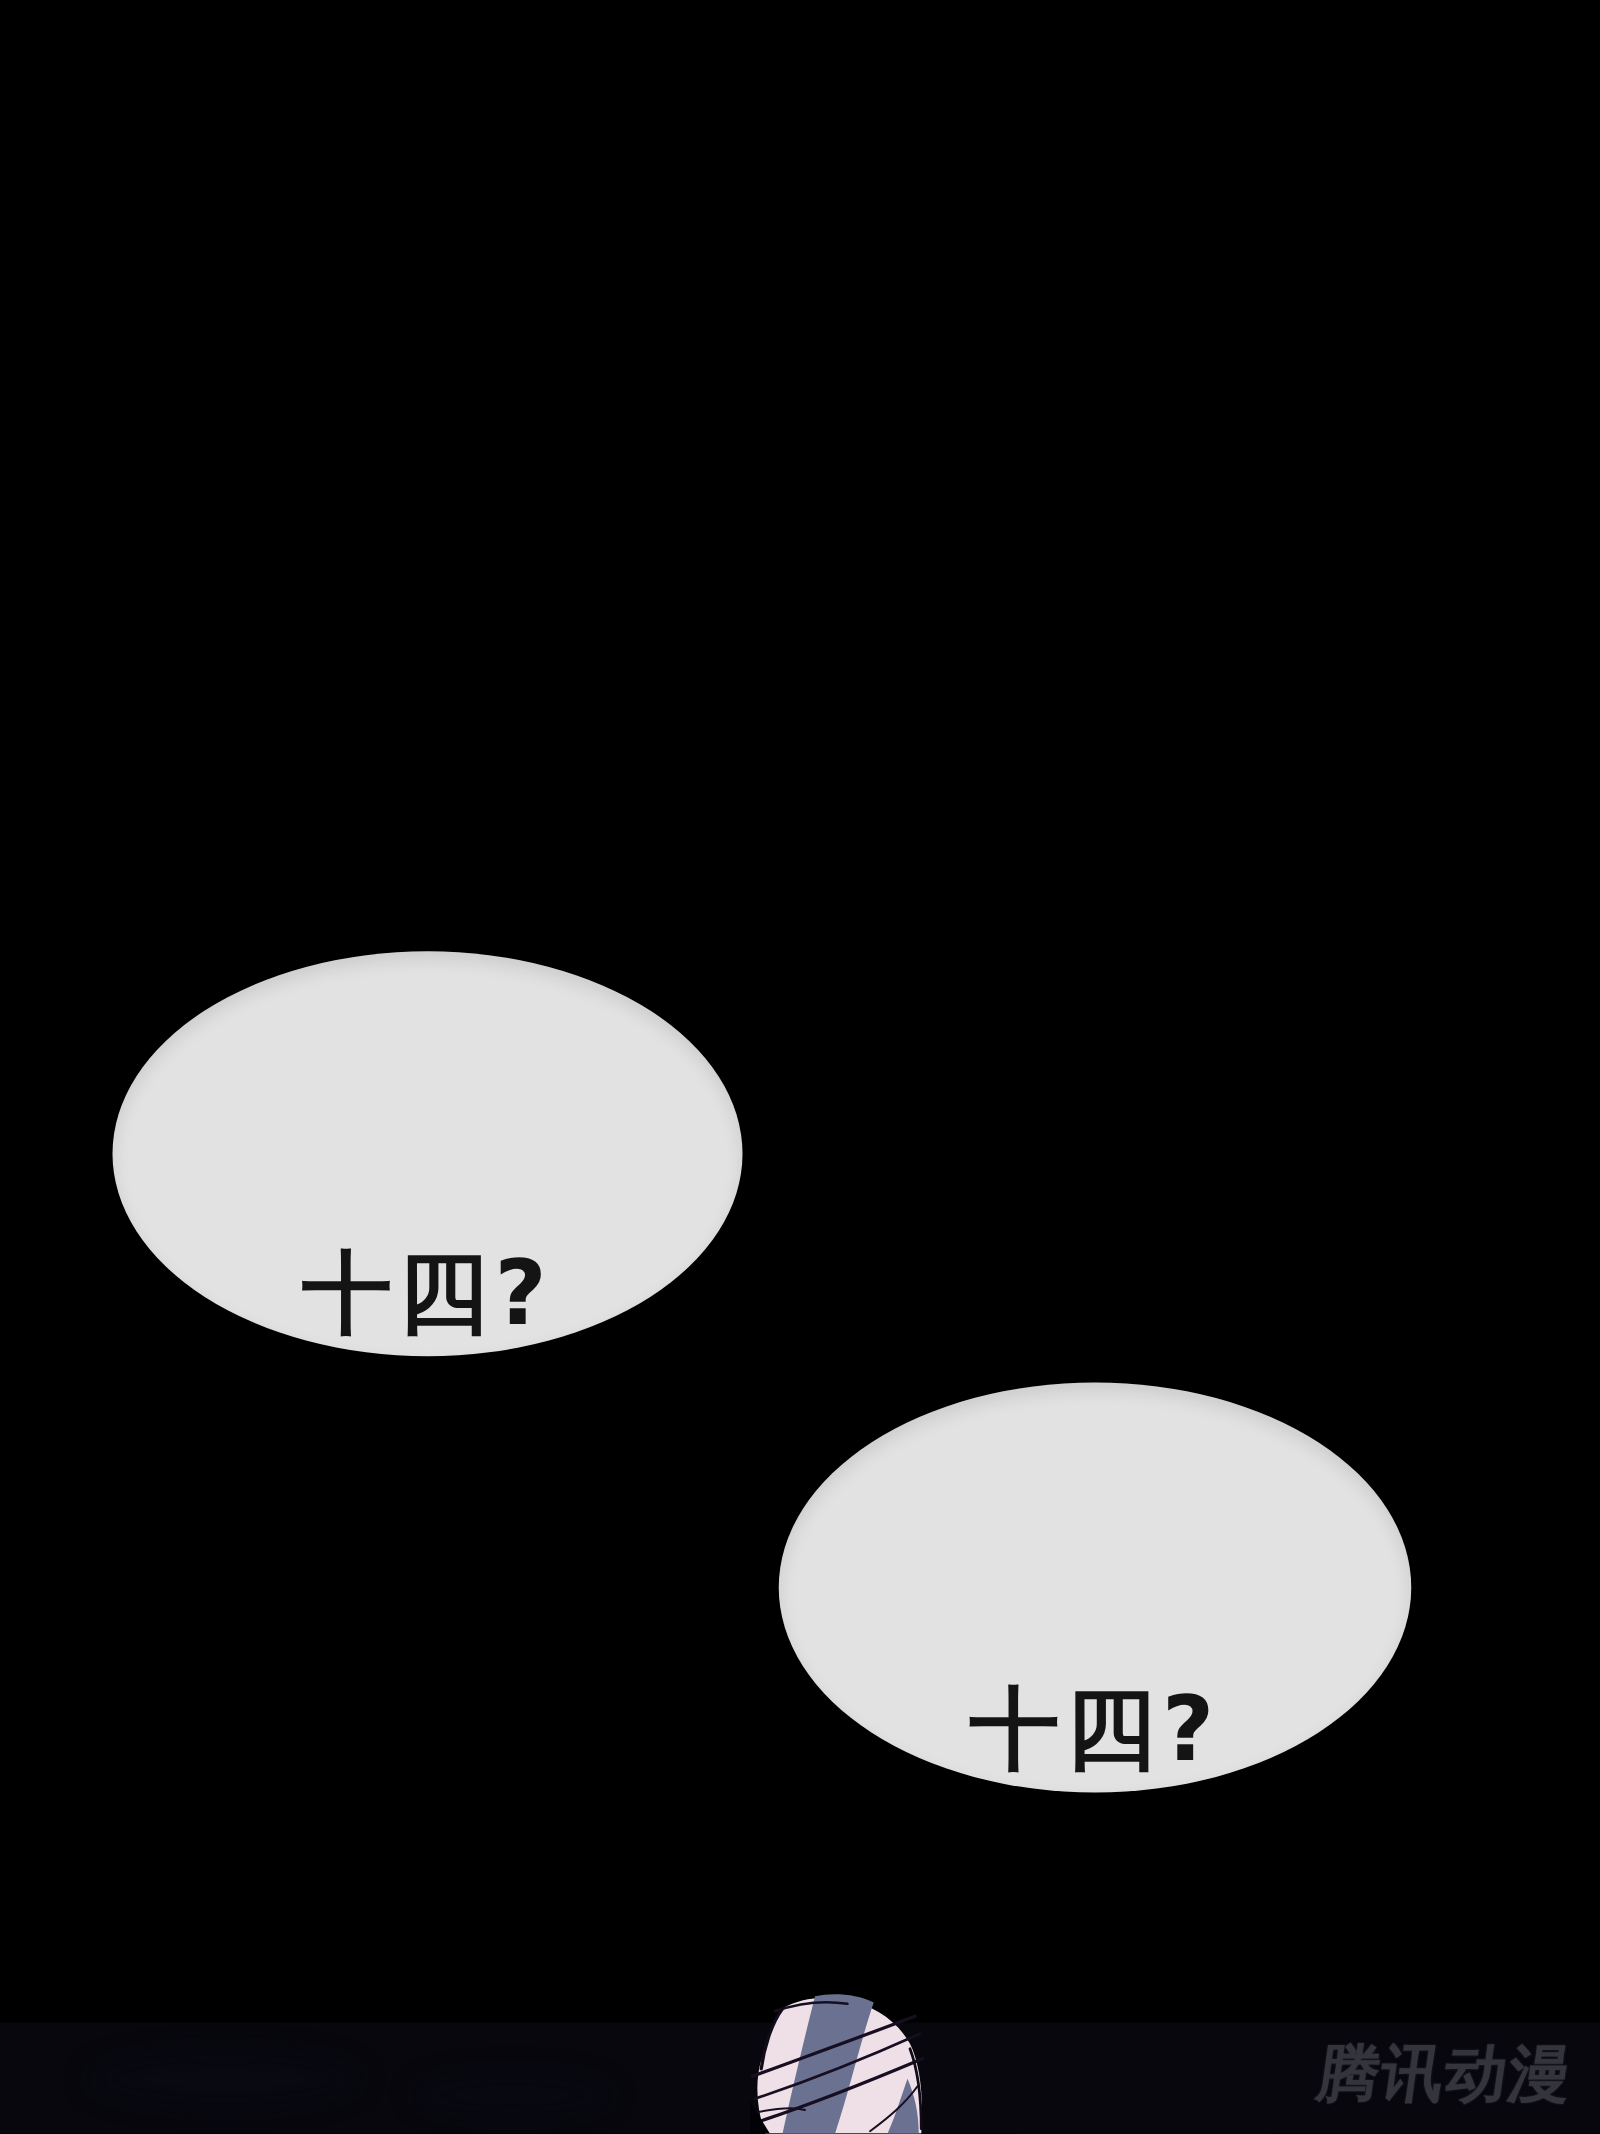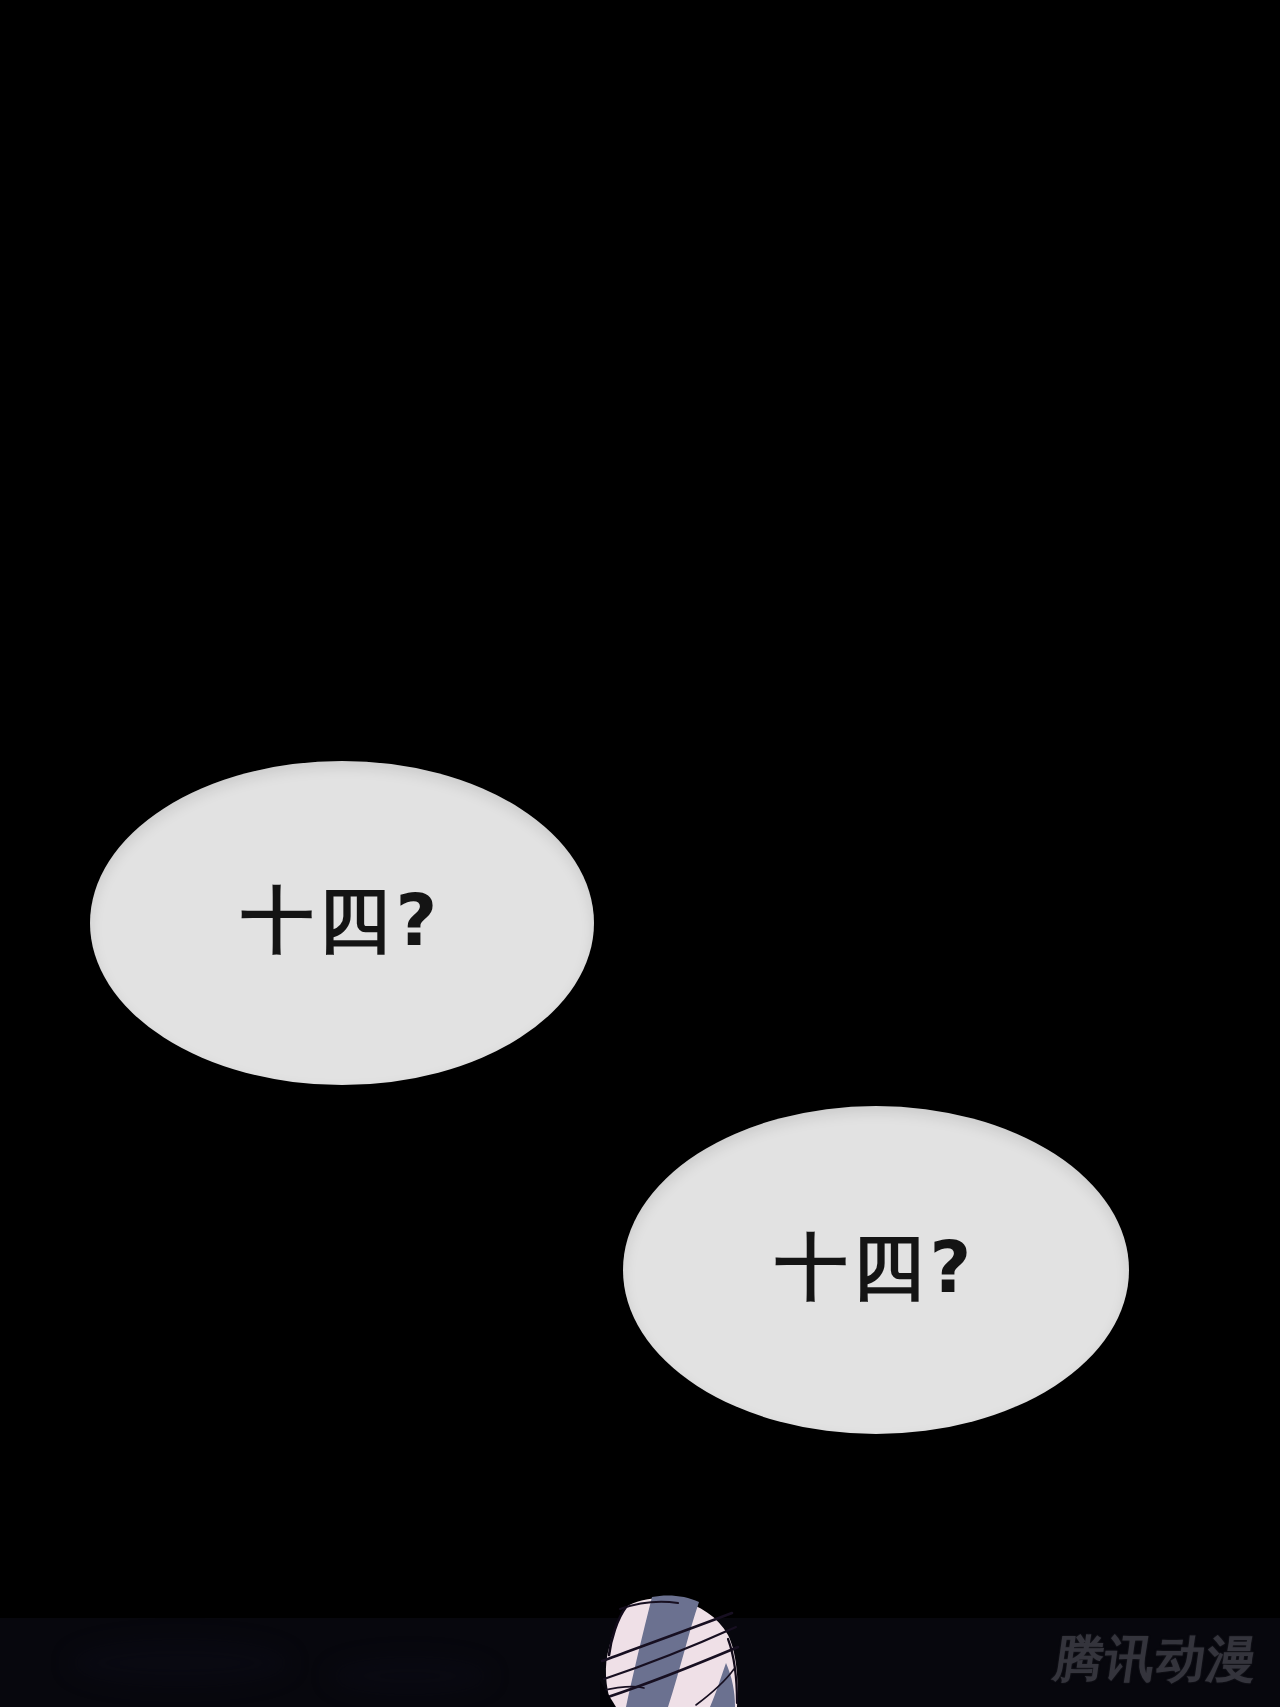--- a/index.html
+++ b/index.html
@@ -10,21 +10,21 @@
     background: #000000;
     overflow: hidden;
     font-family: "DejaVu Sans", "Liberation Sans", sans-serif;
   }
   .bubble {
     position: absolute;
     border-radius: 50%;
     background: #e2e2e2;
     box-shadow: inset 0 6px 14px rgba(0,0,0,0.10);
     display: flex;
-    align-items: center;
+    align-items: flex-end;
     justify-content: center;
   }
   .bubble-1 { left: 90px;  top: 761px;  width: 504px; height: 324px; }
   .bubble-2 { left: 623px; top: 1106px; width: 506px; height: 328px; }
   .bubble-text {
     font-size: 72px;
     font-weight: 900;
     color: #141414;
     letter-spacing: 5px;
     white-space: nowrap;

